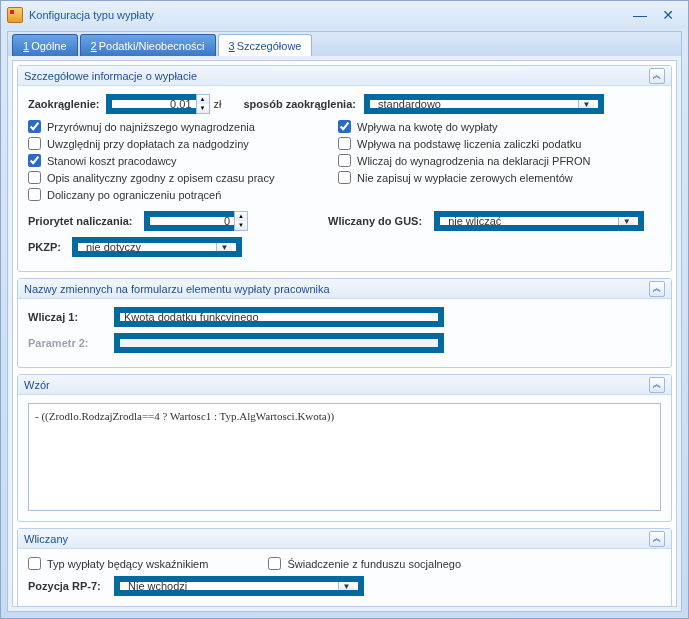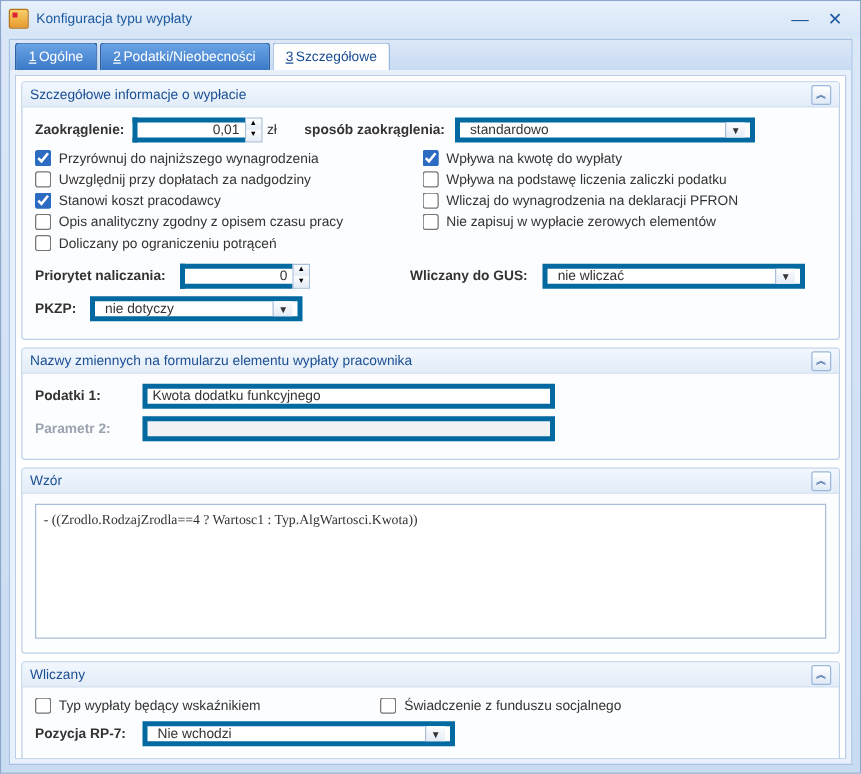--- a/index.html
+++ b/index.html
@@ -19,21 +19,21 @@
 .content { position:absolute; left:4px; right:4px; top:28px; bottom:4px; background:#fff; border:1px solid #b9cde6; overflow:auto; padding:4px; }
 
 .group { border:1px solid #bcd0e8; border-radius:3px; margin-bottom:6px; background:#fcfdff; }
 .group-hdr { height:20px; display:flex; align-items:center; padding:0 6px; color:#1b4f94; background:linear-gradient(#f2f7fd,#e2ecf8); border-bottom:1px solid #cdddf0;gap:44px; }
 .group-hdr .spacer { flex:1; }
 .collapse-btn { width:16px; height:16px; border:1px solid #9cb9dc; background:linear-gradient(#fff,#dfe9f6); display:flex; align-items:center; justify-content:center; font-size:9px; color:#1b4f94; border-radius:2px; cursor:default; }
 .group-body { padding:8px 10px; }
 
 .row { display:flex; align-items:center; margin-bottom:6px; flex-wrap: nowrap; }
 .lbl { color:#333; margin-right:6px;font-weight:bold; }
-input[type=text], input.num, select, .combo, .textbox { border:4px solid #0369a1; background:#fff; height:20px; padding:0 4px; color:#333; }
+input[type=text], input.num, select, .combo, .textbox { border:6px solid #0369a1; background:#fff; height:20px; padding:0 4px; color:#333; }
 .num { text-align:right; width:90px; }
 .spin { display:inline-flex; }
 .spin input { width:90px; text-align:right; border-right:none; }
 .spin .btns { display:flex; flex-direction:column; width:14px; border:1px solid #a8bdd8; }
 .spin .btns div { flex:1; font-size:6px; line-height:8px; text-align:center; background:linear-gradient(#fdfdfe,#e4ecf6); cursor:default; }
 .unit { margin:0 10px 0 4px; color:#333; }
 .combo { display:inline-flex; align-items:center; background:#fff; }
 .combo span { flex:1; padding:0 4px; }
 .combo .arrow { width:16px; text-align:center; border-left:1px solid #a8bdd8; background:linear-gradient(#fdfdfe,#e4ecf6); height:100%; display:flex; align-items:center; justify-content:center; font-size:8px; cursor:default; }
 
@@ -185,21 +185,21 @@
       </div>
 
       <div class="group">
         <div class="group-hdr">
           <span>Nazwy zmiennych na formularzu elementu wypłaty pracownika</span>
           <div class="spacer"></div>
           <div class="collapse-btn">︽</div>
         </div>
         <div class="group-body">
           <div class="row">
-            <span class="lbl" style="width:80px">Podatki 1:</span>
+            <span class="lbl" style="width:80px">Wliczaj 1:</span>
             <input class="textbox" style="width: 330px;" value="Kwota dodatku funkcyjnego">
           </div>
           <div class="row">
             <span class="lbl disabled" style="width:80px">Parametr 2:</span>
             <input class="textbox disabled-box" style="width: 330px;" disabled="" value="">
           </div>
         </div>
       </div>
 
       <div class="group">
@@ -213,21 +213,21 @@
         </div>
       </div>
 
       <div class="group">
         <div class="group-hdr">
           <span>Wliczany</span>
           <div class="spacer"></div>
           <div class="collapse-btn">︽</div>
         </div>
         <div class="group-body">
-          <div class="row" style="gap:96px">
+          <div class="row" style="gap:60px">
             <label class="chk">
                 <input type="checkbox" style="">
                 <span>Typ wypłaty będący wskaźnikiem</span>
               </label>
             <label class="chk">
                 <input type="checkbox" style="">
                 <span>Świadczenie z funduszu socjalnego</span>
               </label>
           </div>
           <div class="row">

